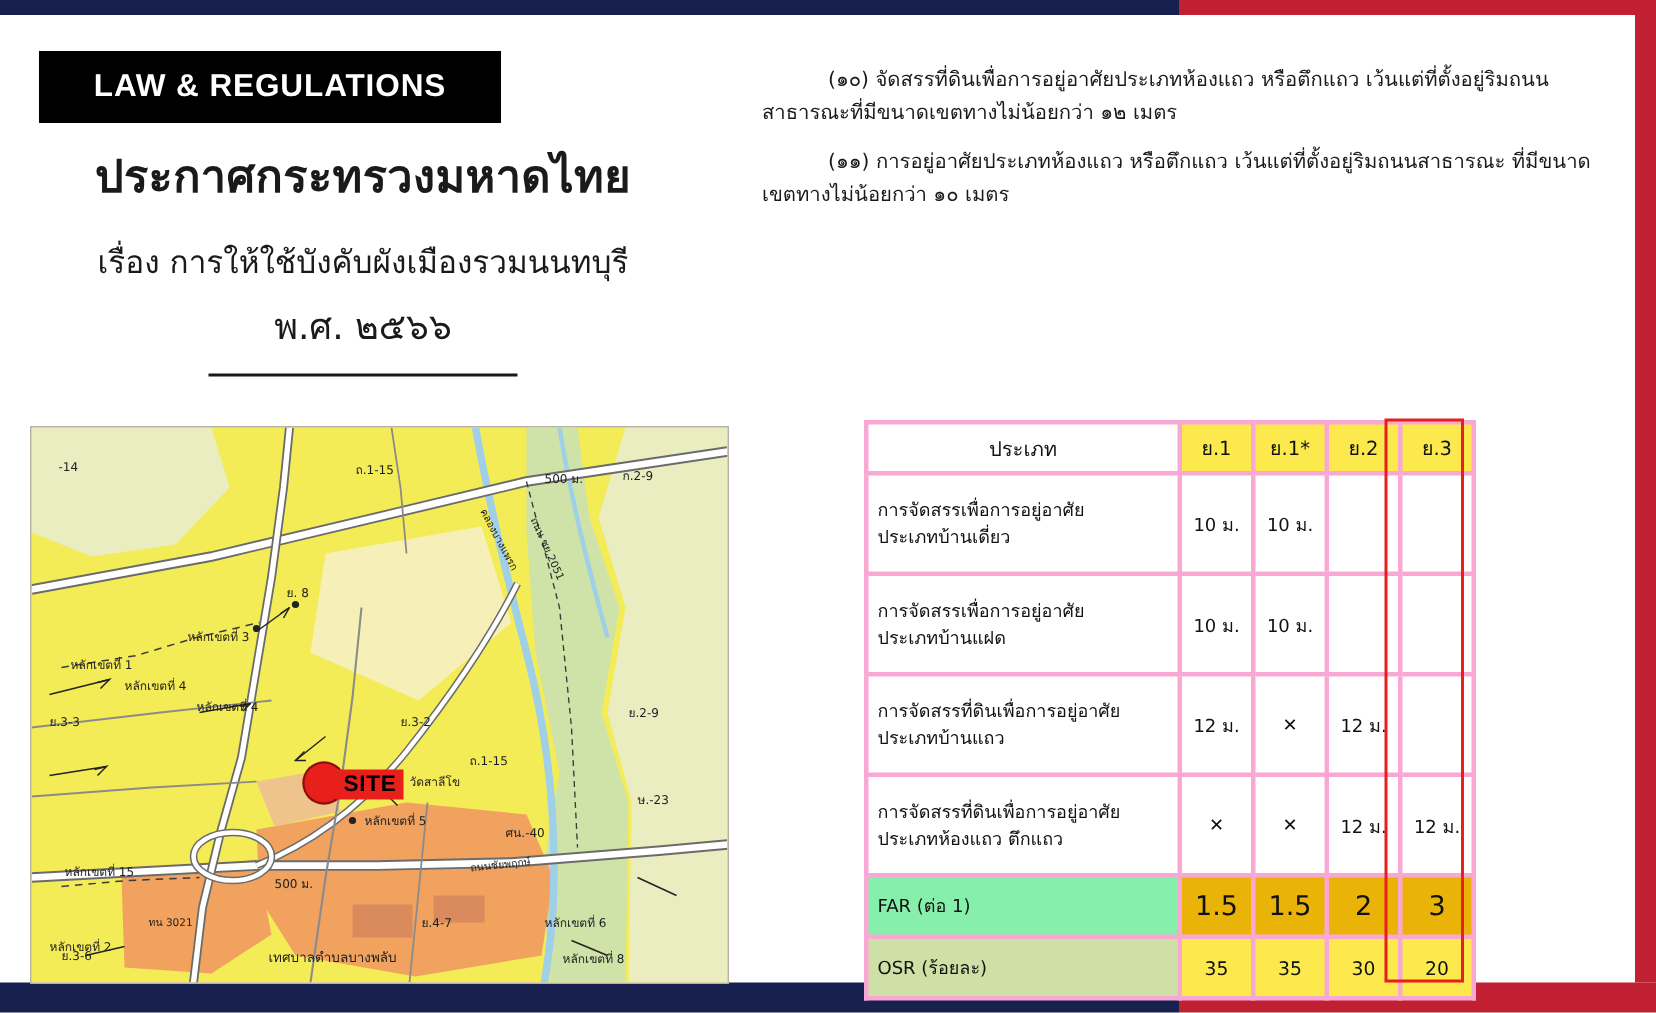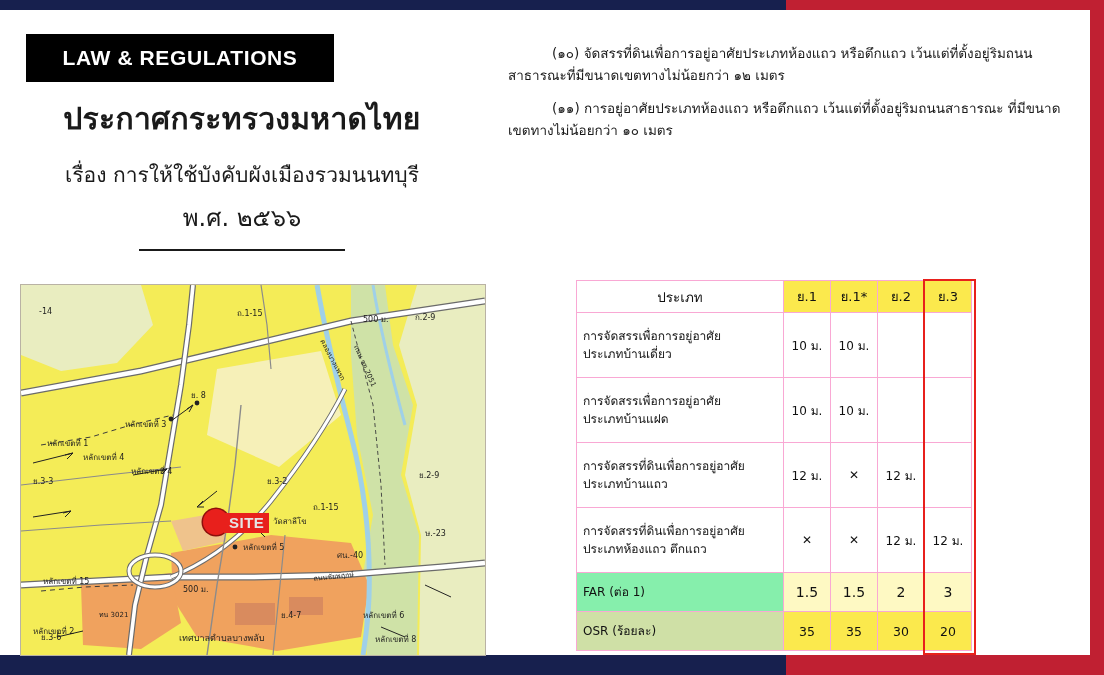--- a/index.html
+++ b/index.html
@@ -125,21 +125,21 @@
     left: 182px; top: 224px;
     width: 26px; height: 26px;
     border-radius: 50%;
     background: #e8201c;
     box-shadow: 0 0 0 1.5px #8d0f0c;
   }
   #site-label {
     position: absolute;
     left: 203px; top: 228px;
     background: #e8201c;
-    color: #e5e5e5;
+    color: #000000;
     font-family: "Liberation Sans", sans-serif;
     font-weight: bold;
     font-size: 15px;
     padding: 1px 5px 2px 5px;
     letter-spacing: 0.5px;
   }
   .map-text {
     position: absolute;
     font-family: "DejaVu Sans", sans-serif;
     font-size: 8px;
@@ -176,21 +176,21 @@
     top: 258px;
     width: 390px;
   }
   table {
     border-collapse: collapse;
     table-layout: fixed;
     width: 390px;
     font-size: 12px;
   }
   table td, table th {
-    border: 1px solid #f9a8d4;
+    border: 3px solid #f9a8d4;
     padding: 0;
     font-weight: normal;
     color: #111111;
     vertical-align: middle;
   }
   .col-type { width: 206px; }
   .col-v    { width: 46px; }
   thead td {
     background: #fbe94d;
     text-align: center;
@@ -209,21 +209,21 @@
     font-size: 12px;
     line-height: 1.5;
     height: 52px;
   }
   tbody td.val-cell {
     background: #ffffff;
     text-align: center;
     font-size: 12px;
   }
   tbody tr.far td.type-cell { background: #86efac; height: 26px; }
-  tbody tr.far td.val-cell  { background: #fef9c3; height: 26px; font-size: 14px; }
+  tbody tr.far td.val-cell  { background: #eab308; height: 26px; font-size: 18px; }
   tbody tr.osr td.type-cell { background: #cfe0a6; height: 26px; }
   tbody tr.osr td.val-cell  { background: #fbe94d; height: 26px; font-size: 12.5px; }
   .dashed-right { border-right: 1px dashed #111111 !important; }
   #y3-highlight {
     position: absolute;
     border: 2.5px solid #e8201c;
     pointer-events: none;
   }
 </style>
 </head>

